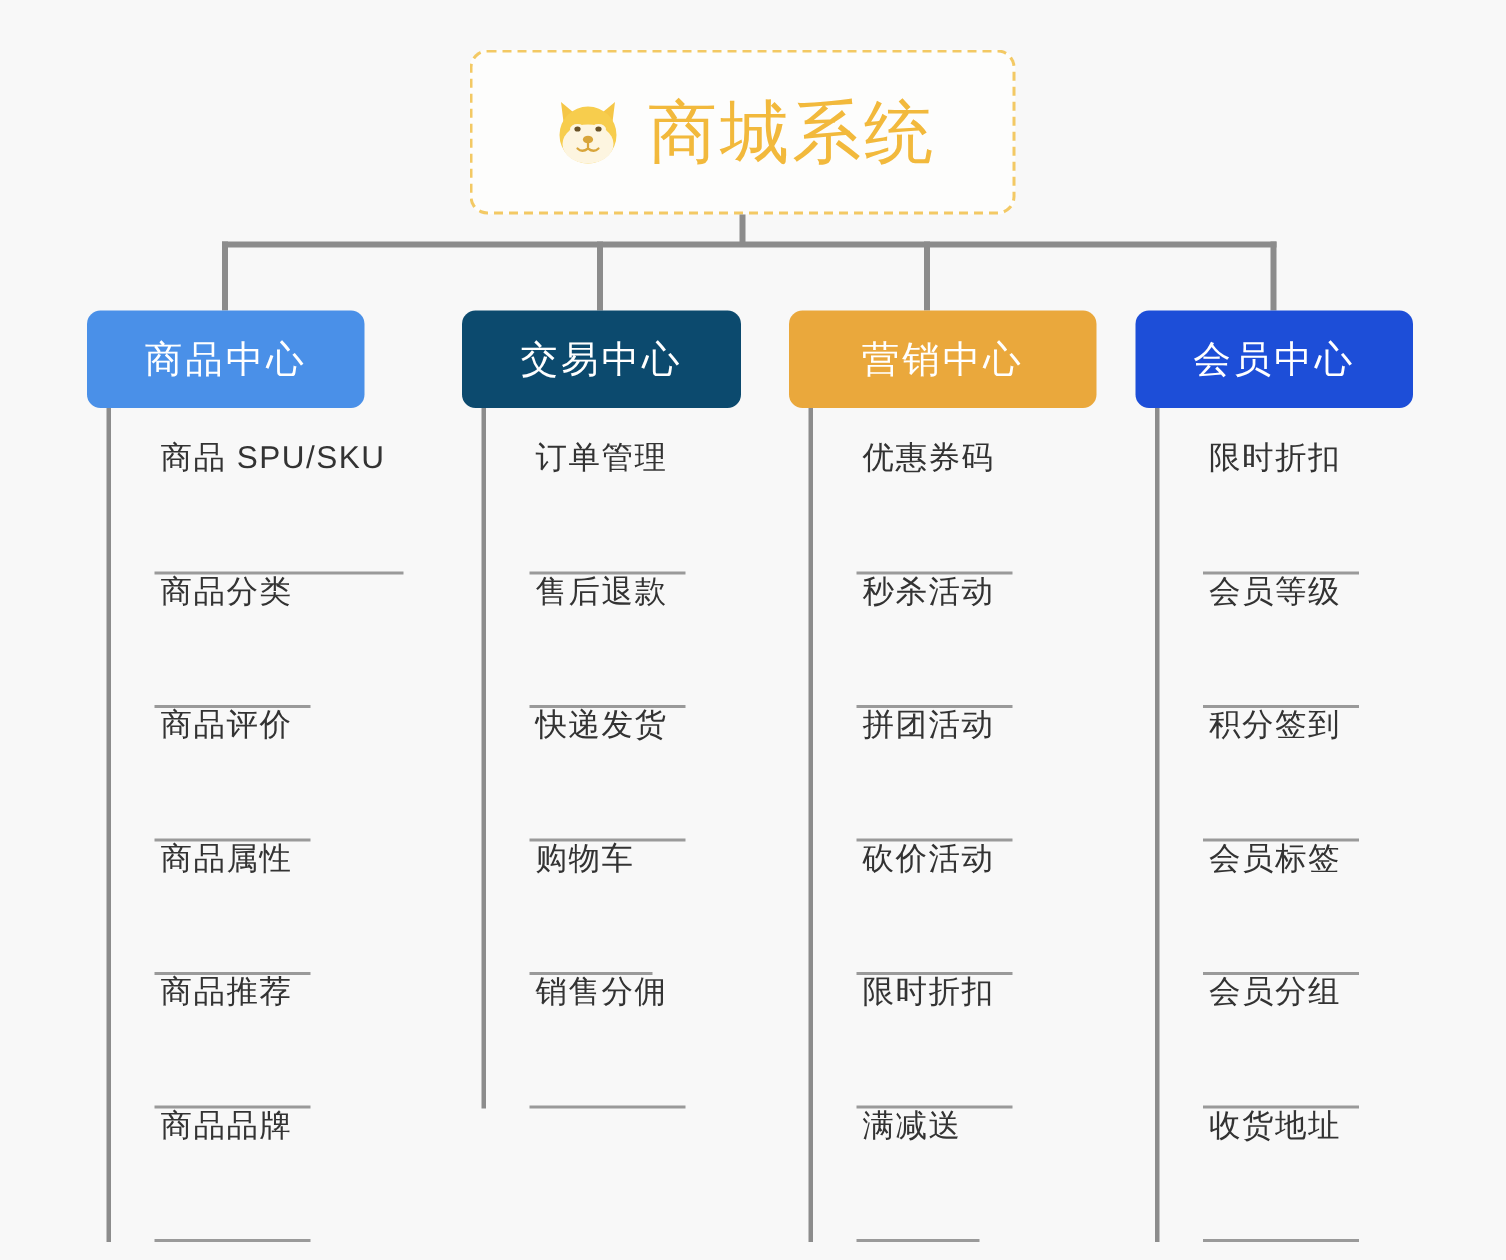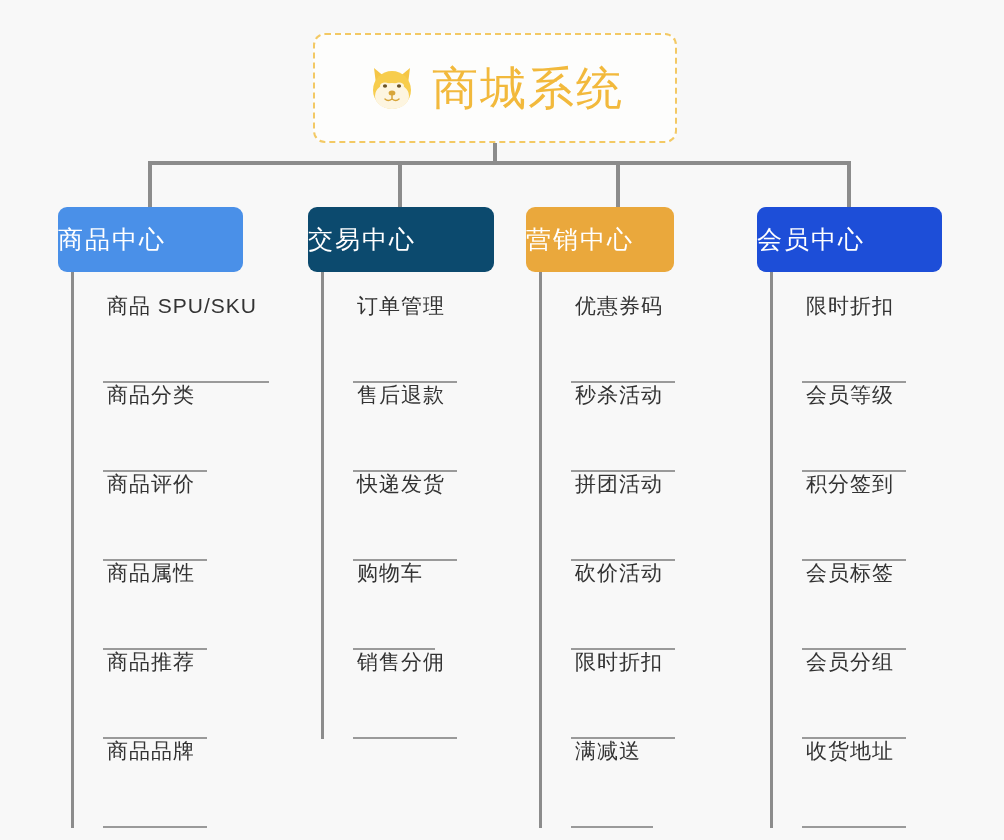--- a/index.html
+++ b/index.html
@@ -74,28 +74,28 @@
   .column.c1 { left: 308px; }
   .column.c2 { left: 526px; }
   .column.c3 { left: 757px; }
 
   .cat-header {
     box-sizing: border-box;
     height: 65px;
     border-radius: 9px;
     display: flex;
     align-items: center;
-    justify-content: flex-start;
+    justify-content: center;
     color: #ffffff;
     font-size: 25px;
     letter-spacing: 2px;
   }
   .column.c0 .cat-header { width: 185px; }
   .column.c1 .cat-header { width: 186px; }
-  .column.c2 .cat-header { width: 148px; }
+  .column.c2 .cat-header { width: 205px; }
   .column.c3 .cat-header { width: 185px; }
 
   
   .sub-list {
     position: relative;
     margin-left: 13px;
     padding-top: 22px;
     border-left: 3px solid #8c8c8c;
   }
   .sub-item {

